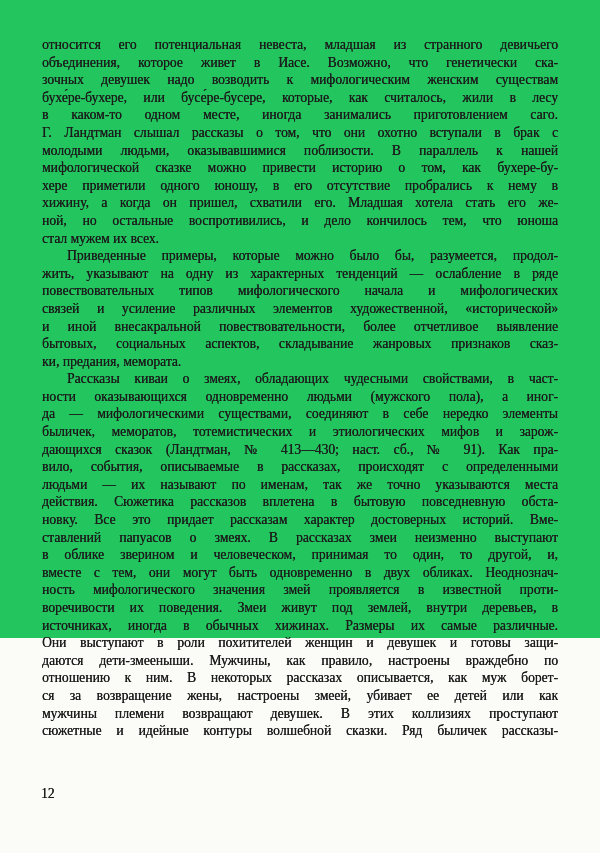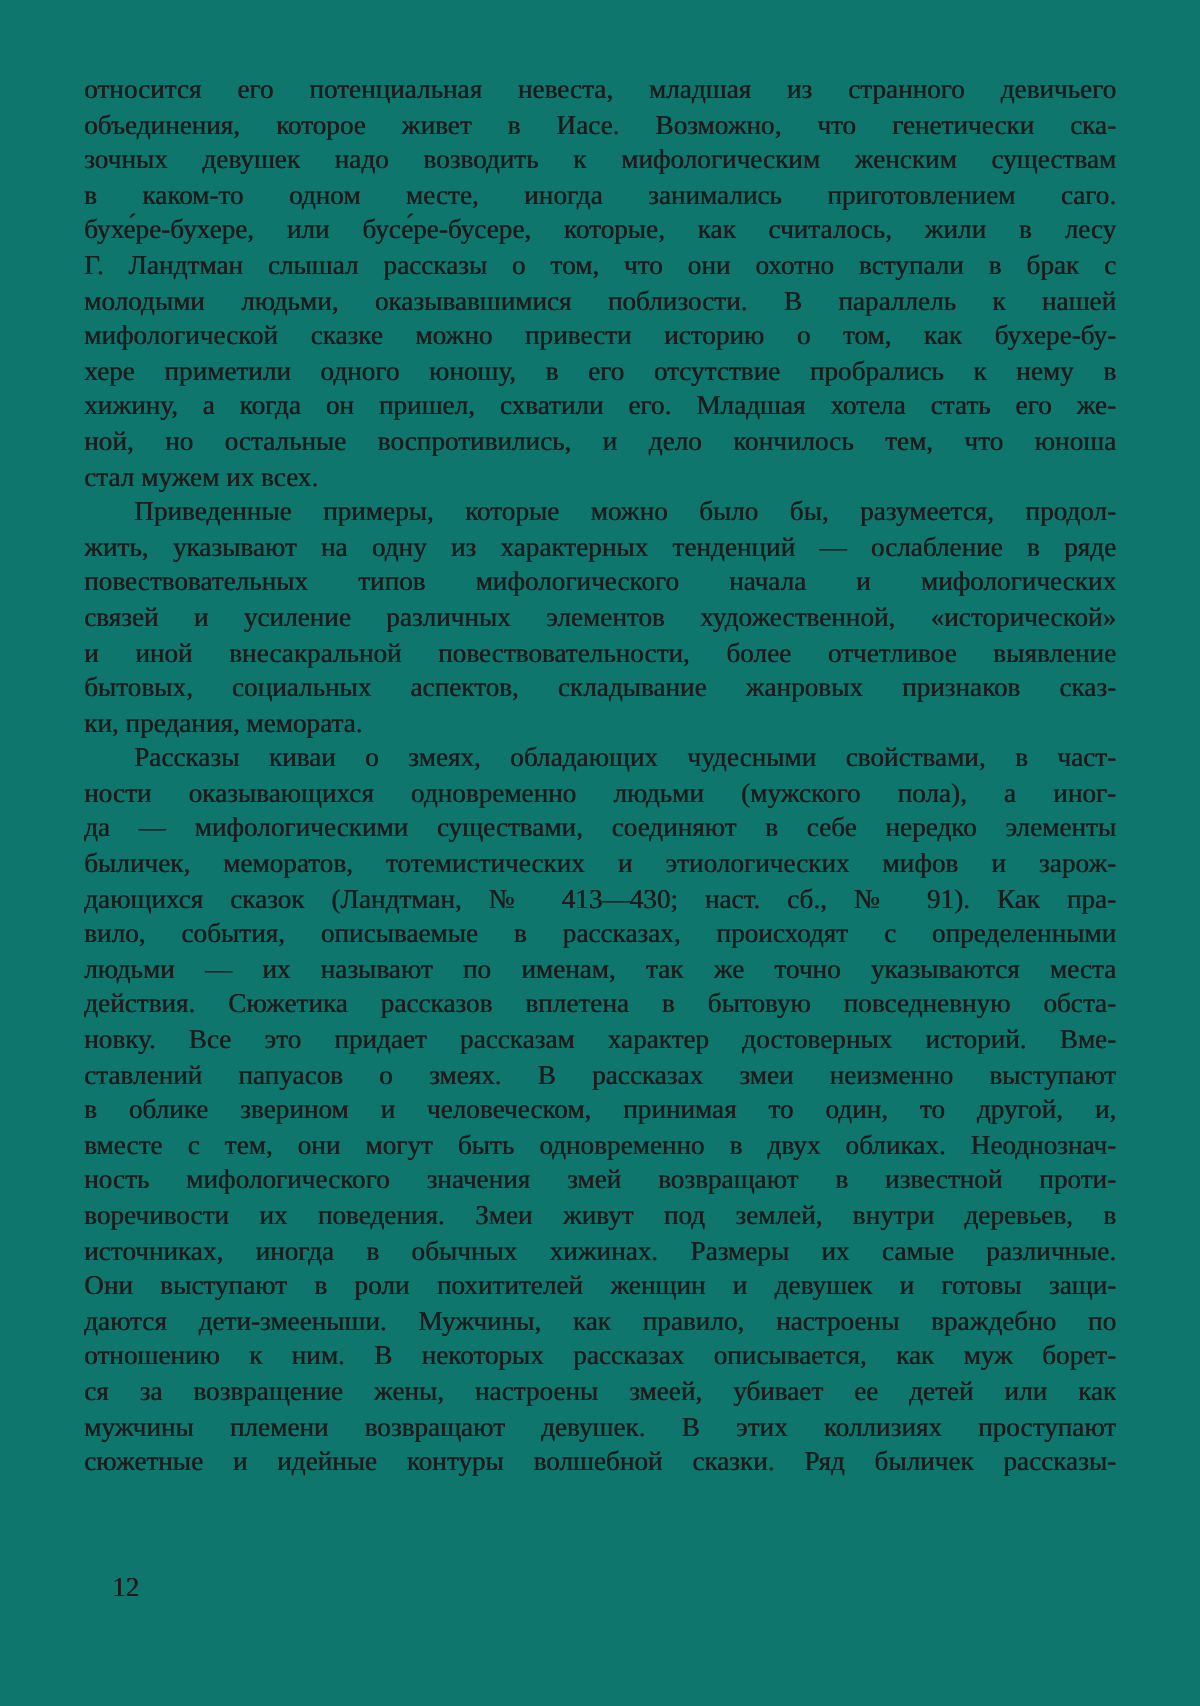--- a/index.html
+++ b/index.html
@@ -8,22 +8,22 @@
   }
   body {
     width: 600px;
     height: 853px;
     background: #fbfbf8;
     overflow: hidden;
   }
   .page {
     position: relative;
     width: 600px;
-    height: 853px;
-    background: #0f766e;
+    height: 638px;
+    background: #22c55e;
   }
   .text-block {
     position: absolute;
     left: 42px;
     top: 36px;
     width: 516px;
   }
   .line {
     font-family: "Liberation Serif", "DejaVu Serif", serif;
     font-size: 13.6px;
@@ -38,38 +38,38 @@
   .line.noju {
     text-align: left;
     text-align-last: left;
     font-family: Liberation Serif, serif;
   }
   .line.indent {
     text-indent: 25px;
   }
   .page-number {
     position: absolute;
-    left: 56px;
+    left: 41px;
     top: 786px;
     font-family: "Liberation Serif", "DejaVu Serif", serif;
     font-size: 13.6px;
     color: #1c1c1c;
     text-shadow: 0.25px 0 0 currentColor;
   }
 </style>
 </head>
 <body>
 
 <div class="page">
   <div class="text-block">
       <div class="line">относится его потенциальная невеста, младшая из странного девичьего</div>
       <div class="line">объединения, которое живет в Иасе. Возможно, что генетически ска-</div>
       <div class="line">зочных девушек надо возводить к мифологическим женским существам</div>
+      <div class="line">бухе́ре-бухере, или бусе́ре-бусере, которые, как считалось, жили в лесу</div>
       <div class="line">в каком-то одном месте, иногда занимались приготовлением саго.</div>
-      <div class="line">бухе́ре-бухере, или бусе́ре-бусере, которые, как считалось, жили в лесу</div>
       <div class="line">Г. Ландтман слышал рассказы о том, что они охотно вступали в брак с</div>
       <div class="line">молодыми людьми, оказывавшимися поблизости. В параллель к нашей</div>
       <div class="line">мифологической сказке можно привести историю о том, как бухере-бу-</div>
       <div class="line">хере приметили одного юношу, в его отсутствие пробрались к нему в</div>
       <div class="line">хижину, а когда он пришел, схватили его. Младшая хотела стать его же-</div>
       <div class="line">ной, но остальные воспротивились, и дело кончилось тем, что юноша</div>
       <div class="line noju">стал мужем их всех.</div>
       <div class="line indent">Приведенные примеры, которые можно было бы, разумеется, продол-</div>
       <div class="line">жить, указывают на одну из характерных тенденций — ослабление в ряде</div>
       <div class="line">повествовательных типов мифологического начала и мифологических</div>
@@ -82,21 +82,21 @@
       <div class="line">да — мифологическими существами, соединяют в себе нередко элементы</div>
       <div class="line">быличек, меморатов, тотемистических и этиологических мифов и зарож-</div>
       <div class="line">дающихся сказок (Ландтман, № 413—430; наст. сб., № 91). Как пра-</div>
       <div class="line">вило, события, описываемые в рассказах, происходят с определенными</div>
       <div class="line">людьми — их называют по именам, так же точно указываются места</div>
       <div class="line">действия. Сюжетика рассказов вплетена в бытовую повседневную обста-</div>
       <div class="line">новку. Все это придает рассказам характер достоверных историй. Вме-</div>
       <div class="line">ставлений папуасов о змеях. В рассказах змеи неизменно выступают</div>
       <div class="line">в облике зверином и человеческом, принимая то один, то другой, и,</div>
       <div class="line">вместе с тем, они могут быть одновременно в двух обликах. Неоднознач-</div>
-      <div class="line">ность мифологического значения змей возвращают в известной проти-</div>
+      <div class="line">ность мифологического значения змей проявляется в известной проти-</div>
       <div class="line">воречивости их поведения. Змеи живут под землей, внутри деревьев, в</div>
       <div class="line">источниках, иногда в обычных хижинах. Размеры их самые различные.</div>
       <div class="line">Они выступают в роли похитителей женщин и девушек и готовы защи-</div>
       <div class="line">даются дети-змееныши. Мужчины, как правило, настроены враждебно по</div>
       <div class="line">отношению к ним. В некоторых рассказах описывается, как муж борет-</div>
       <div class="line">ся за возвращение жены, настроены змеей, убивает ее детей или как</div>
       <div class="line">мужчины племени возвращают девушек. В этих коллизиях проступают</div>
       <div class="line">сюжетные и идейные контуры волшебной сказки. Ряд быличек рассказы-</div>
     </div>
   <div class="page-number">12</div>

